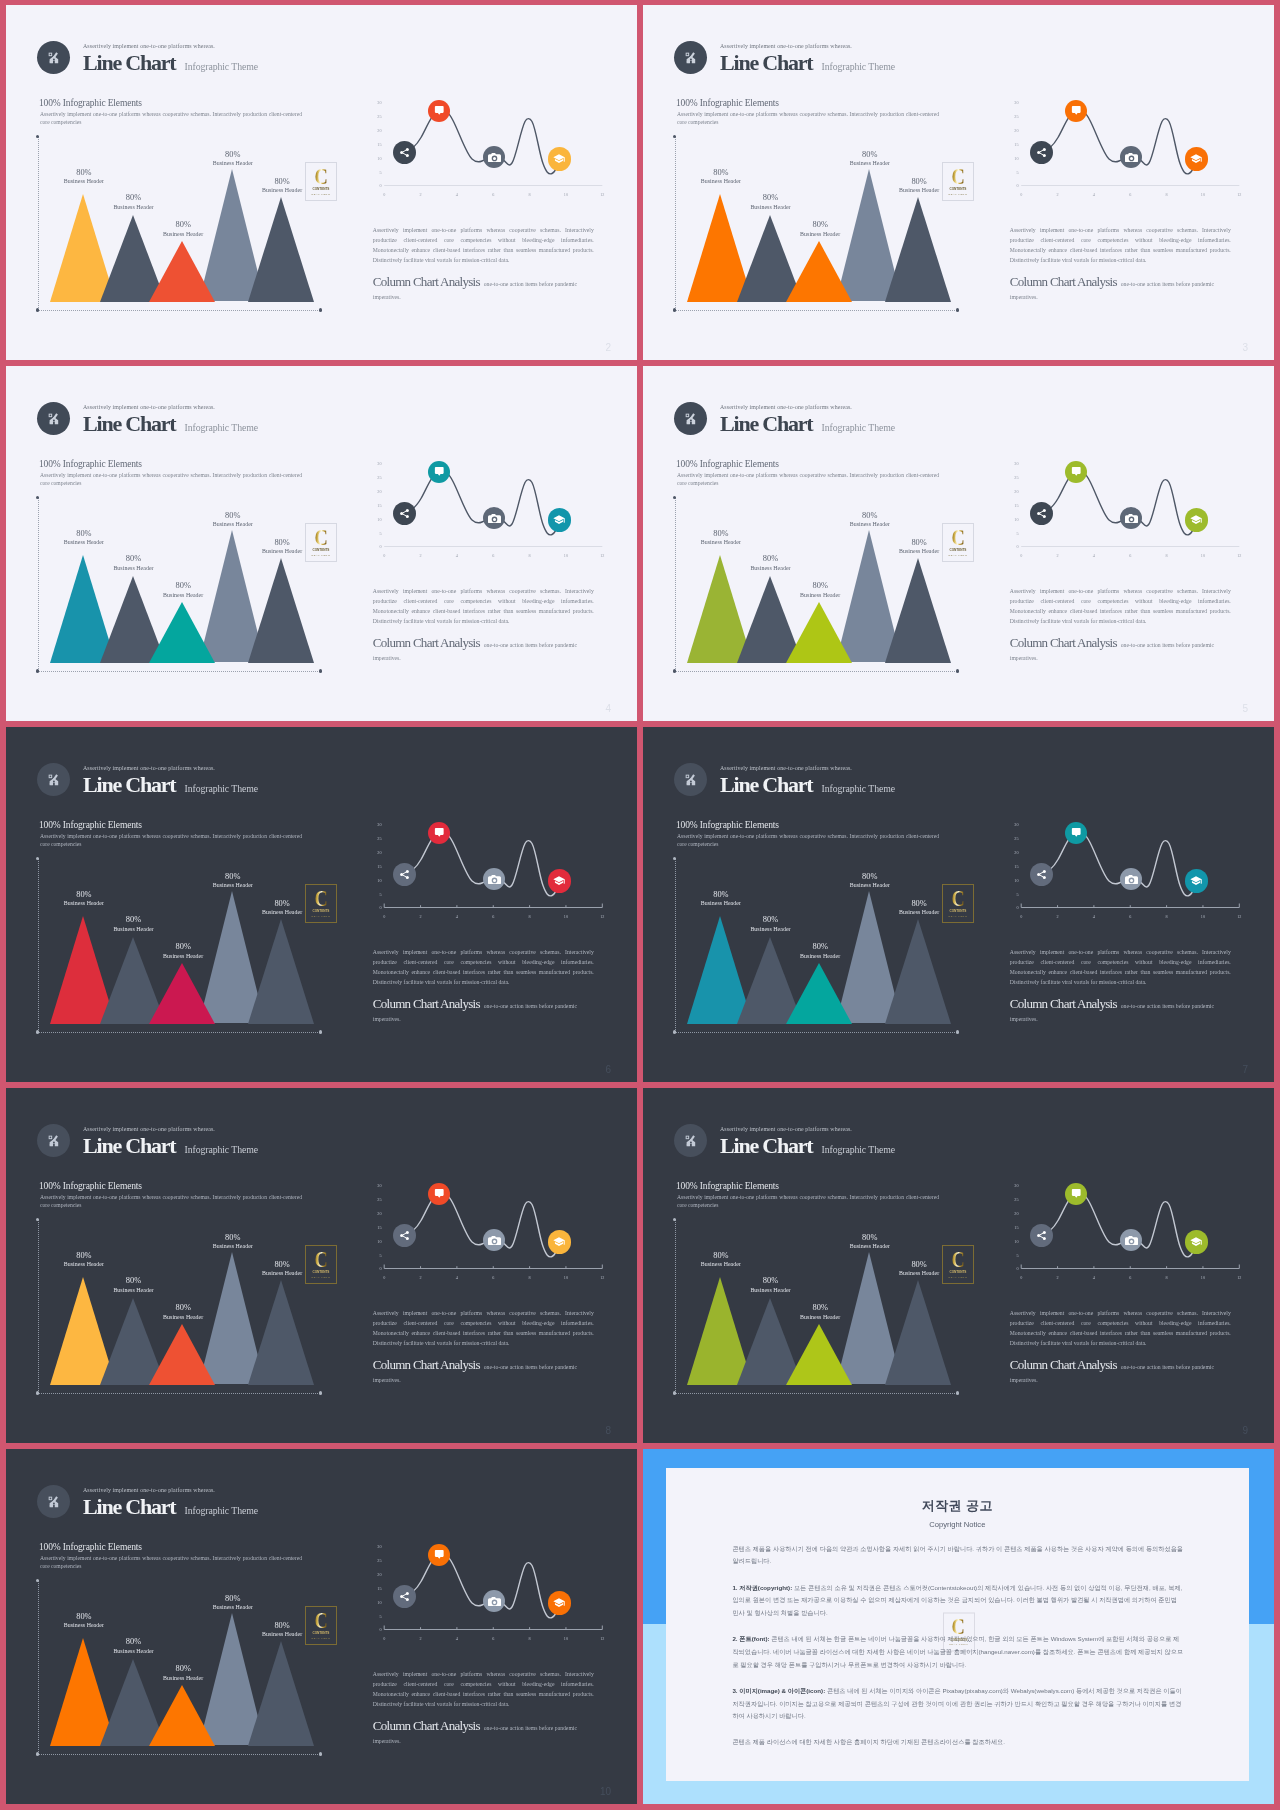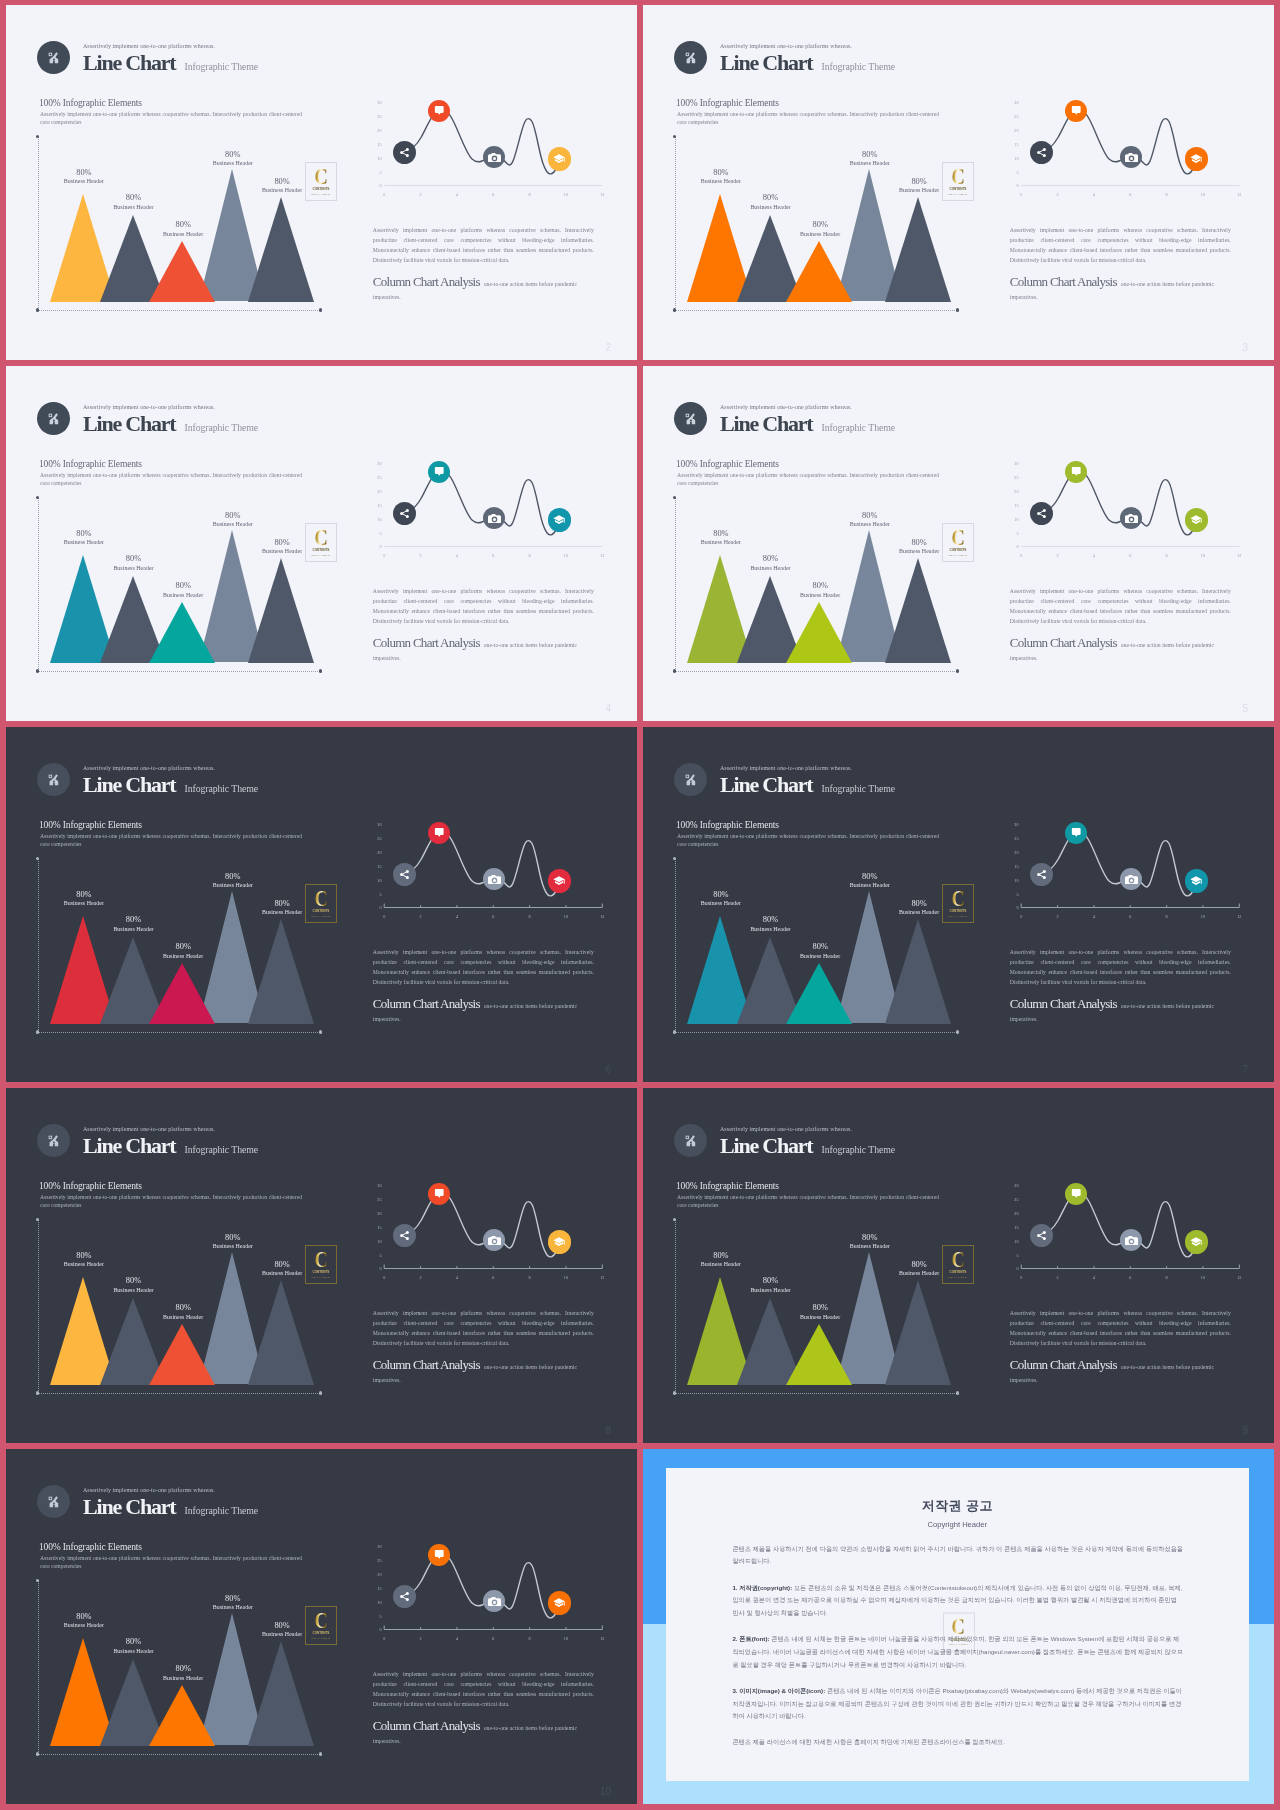--- a/index.html
+++ b/index.html
@@ -1166,21 +1166,21 @@
      <span class="big">Column Chart Analysis</span>
      <span class="small">one-to-one action items before pandemic imperatives.</span></div>
         <div class="pageno">10</div>
       </div>
     </div>
     <div class="cell" style="position:absolute;left:643px;top:1449px;">
       <div class="cslide">
   <div class="cband"></div>
   <div class="cpanel">
     <div class="ctitle">저작권 공고</div>
-    <div class="csub">Copyright Header</div>
+    <div class="csub">Copyright Notice</div>
     <div class="cbody">
       <p>콘텐츠 제품을 사용하시기 전에 다음의 약관과 소명사항을 자세히 읽어 주시기 바랍니다. 귀하가 이 콘텐츠 제품을 사용하는 것은 사용자 계약에 동의에 동의하셨음을 알려드립니다.</p>
             <p><b>1. 저작권(copyright):</b> 모든 콘텐츠의 소유 및 저작권은 콘텐츠 스토어컷(Contentstokeout)의 제작사에게 있습니다. 사전 동의 없이 상업적 이용, 무단전재, 배포, 복제, 임의로 원본이 변경 또는 재가공으로 이용하실 수 없으며 제삼자에게 이용하는 것은 금지되어 있습니다. 이러한 불법 행위가 발견될 시 저작권법에 의거하여 준민법 민사 및 형사상의 처벌을 받습니다.</p>
             <p><b>2. 폰트(font):</b> 콘텐츠 내에 된 서체는 한글 폰트는 네이버 나눔글꼴을 사용하여 제작되었으며, 한글 외의 모든 폰트는 Windows System에 포함된 서체와 공용으로 제작되었습니다. 네이버 나눔글꼴 라이선스에 대한 자세한 사항은 네이버 나눔글꼴 홈페이지(hangeul.naver.com)를 참조하세요. 폰트는 콘텐츠에 함께 제공되지 않으므로 필요할 경우 해당 폰트를 구입하시거나 무료폰트로 변경하여 사용하시기 바랍니다.</p>
             <p><b>3. 이미지(image) &amp; 아이콘(icon):</b> 콘텐츠 내에 된 서체는 이미지와 아이콘은 Pixabay(pixabay.com)와 Webalys(webalys.com) 등에서 제공한 것으로 저작권은 이들이 저작권자입니다. 이미지는 참고용으로 제공되며 콘텐츠의 구성에 관한 것이며 이에 관한 권리는 귀하가 반드시 확인하고 필요할 경우 해당을 구하거나 이미지를 변경하여 사용하시기 바랍니다.</p>
             <p>콘텐츠 제품 라이선스에 대한 자세한 사항은 홈페이지 하단에 기재된 콘텐츠라이선스를 참조하세요.</p>
     </div>
   </div>
   <div class="cwm badge">
       <span class="bc">C</span>

